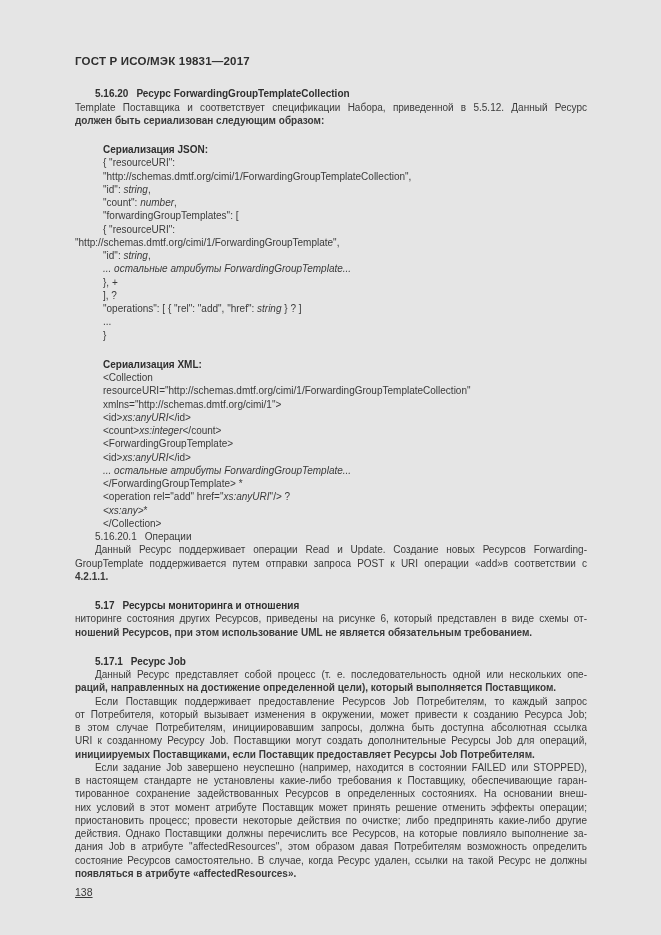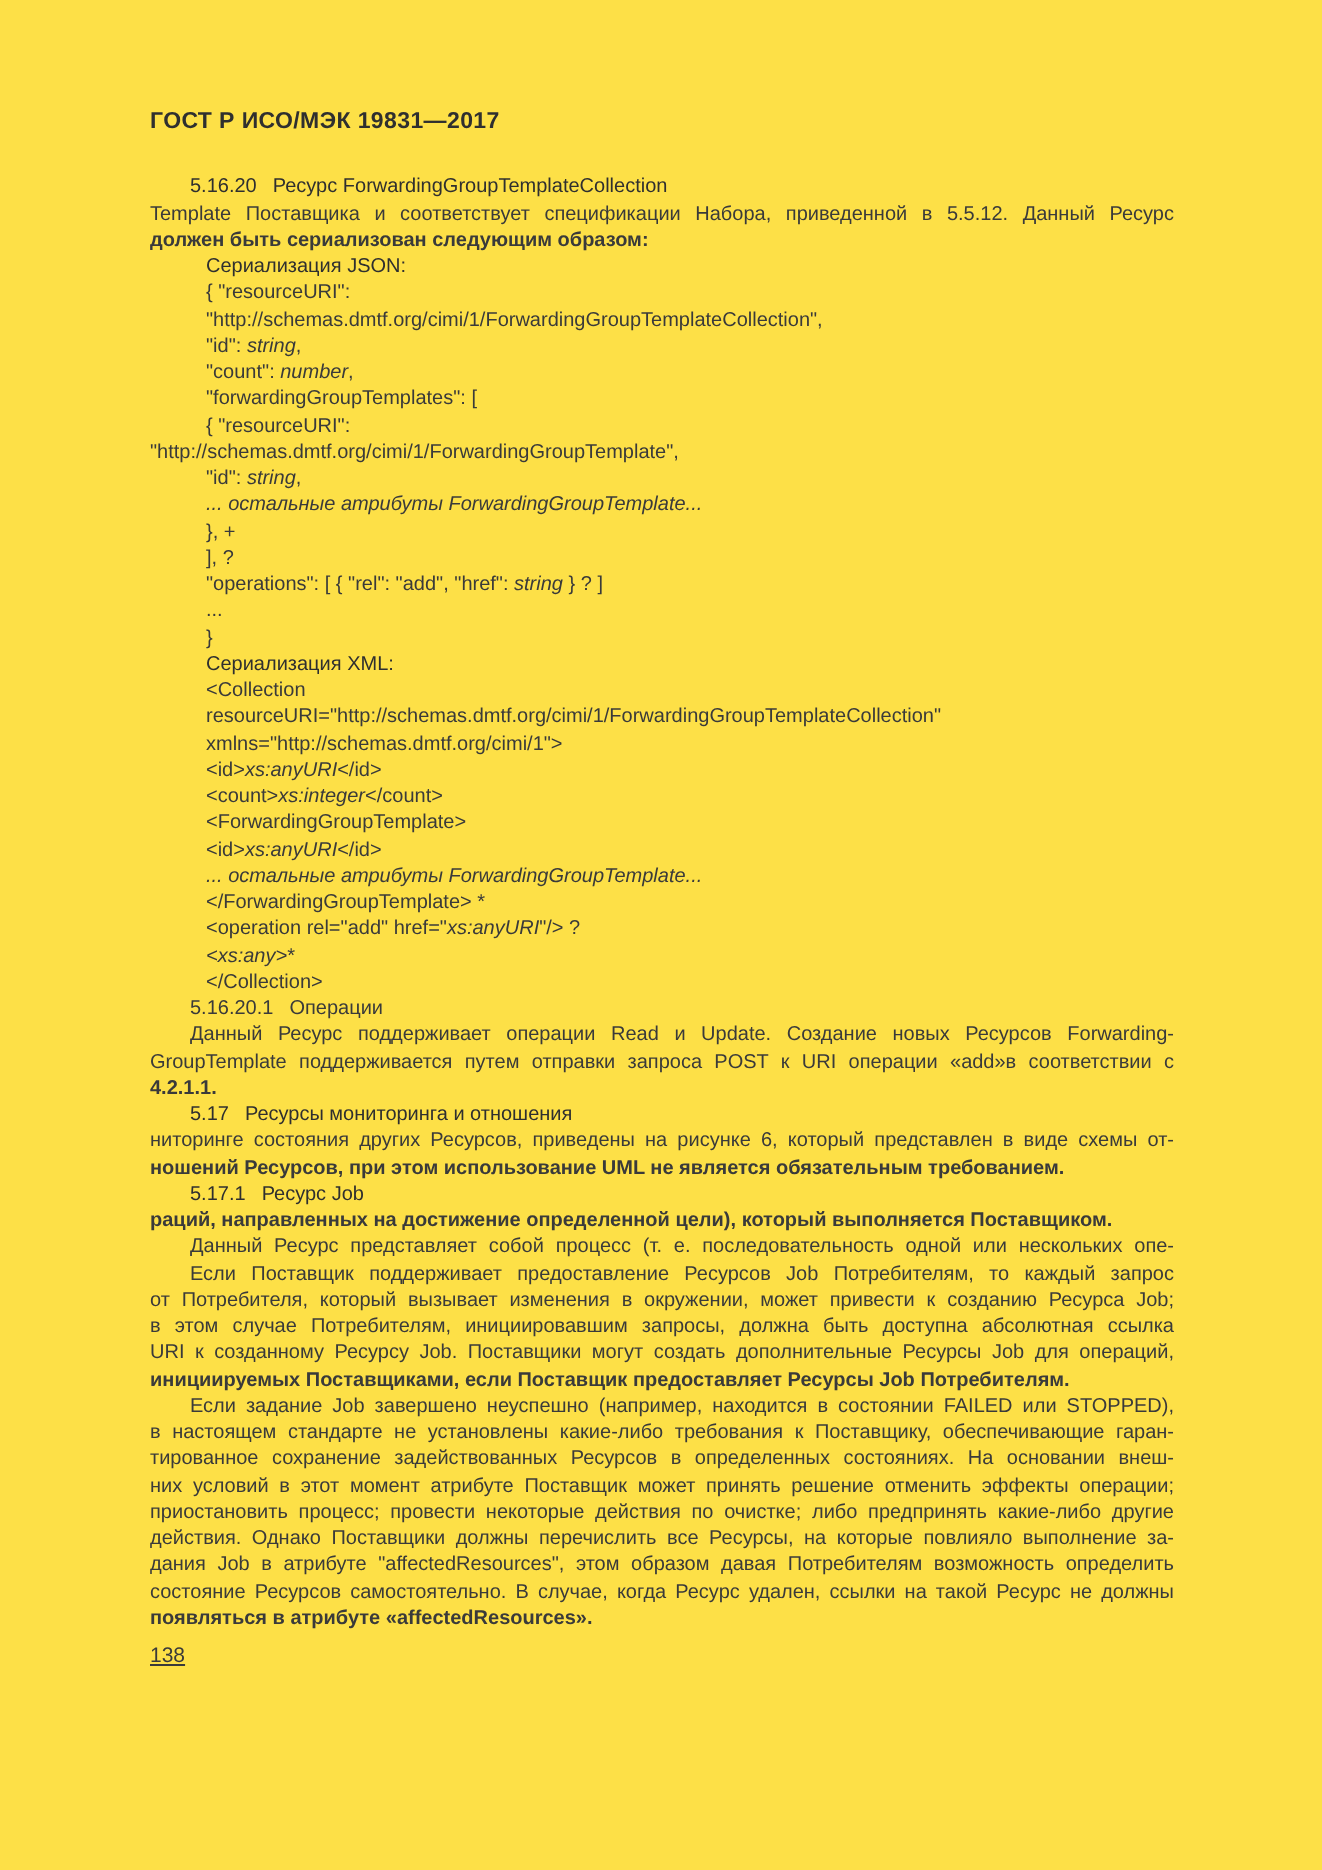--- a/index.html
+++ b/index.html
@@ -1,37 +1,37 @@
 <!DOCTYPE html>
 <html><head>
 <meta charset="utf-8">
 <style>
   html, body { margin: 0; padding: 0; background: #ffffff; }
   .page {
     position: relative;
     width: 661px;
     height: 935px;
     box-sizing: border-box;
-    background: #fde047;
+    background: #e5e5e5;
     padding: 55px 74px 0 75px;
     font-family: "Liberation Sans", "DejaVu Sans", sans-serif;
     font-size: 10px;
     line-height: 13.25px;
     color: #3a3a3a;
     overflow: hidden;
   }
   .running-header {
     font-weight: bold;
     font-size: 11.5px;
     color: #2f2f2f;
     margin-bottom: 19px;
     letter-spacing: 0.2px;
   }
   .h { white-space: nowrap; }
-  .bold { font-weight: normal; color: #2f2f2f; }
+  .bold { font-weight: bold; color: #2f2f2f; margin-top: 16px; }
   .ind  { padding-left: 20px; }
   .ind2 { padding-left: 28px; }
   .hnum { margin-right: 8px; }
   .para .line { text-align: justify; text-align-last: justify; }
   .para .line.last { text-align: left; text-align-last: left; font-weight: bold; }
   .para .line.first { text-indent: 20px; }
   .code .line { padding-left: 28px; white-space: nowrap; }
   .code .line.hang { padding-left: 0; }
   .it { font-style: italic; }
   .page-number { margin-top: 6px; font-size: 10.5px; text-decoration: underline; }
@@ -99,39 +99,39 @@
     <div class="h bold ind"><span class="hnum">5.17</span><span>Ресурсы мониторинга и отношения</span></div>
 
     <div class="para">
         <div class="line"><span>ниторинге состояния других Ресурсов, приведены на рисунке 6, который представлен в виде схемы от-</span></div>
         <div class="line last"><span>ношений Ресурсов, при этом использование UML не является обязательным требованием.</span></div>
       </div>
 
     <div class="h bold ind"><span class="hnum">5.17.1</span><span>Ресурс Job</span></div>
 
     <div class="para">
+        <div class="line first"><span>Данный Ресурс представляет собой процесс (т. е. последовательность одной или нескольких опе-</span></div>
         <div class="line last"><span>раций, направленных на достижение определенной цели), который выполняется Поставщиком.</span></div>
-        <div class="line first"><span>Данный Ресурс представляет собой процесс (т. е. последовательность одной или нескольких опе-</span></div>
       </div>
 
     <div class="para">
         <div class="line first"><span>Если Поставщик поддерживает предоставление Ресурсов Job Потребителям, то каждый запрос</span></div>
         <div class="line"><span>от Потребителя, который вызывает изменения в окружении, может привести к созданию Ресурса Job;</span></div>
         <div class="line"><span>в этом случае Потребителям, инициировавшим запросы, должна быть доступна абсолютная ссылка</span></div>
         <div class="line"><span>URI к созданному Ресурсу Job. Поставщики могут создать дополнительные Ресурсы Job для операций,</span></div>
         <div class="line last"><span>инициируемых Поставщиками, если Поставщик предоставляет Ресурсы Job Потребителям.</span></div>
       </div>
 
     <div class="para">
         <div class="line first"><span>Если задание Job завершено неуспешно (например, находится в состоянии FAILED или STOPPED),</span></div>
         <div class="line"><span>в настоящем стандарте не установлены какие-либо требования к Поставщику, обеспечивающие гаран-</span></div>
         <div class="line"><span>тированное сохранение задействованных Ресурсов в определенных состояниях. На основании внеш-</span></div>
         <div class="line"><span>них условий в этот момент атрибуте Поставщик может принять решение отменить эффекты операции;</span></div>
         <div class="line"><span>приостановить процесс; провести некоторые действия по очистке; либо предпринять какие-либо другие</span></div>
-        <div class="line"><span>действия. Однако Поставщики должны перечислить все Ресурсы, на которые повлияло выполнение за-</span></div>
+        <div class="line"><span>действия. Однако Поставщики должны перечислить все Ресурсов, на которые повлияло выполнение за-</span></div>
         <div class="line"><span>дания Job в атрибуте "affectedResources", этом образом давая Потребителям возможность определить</span></div>
         <div class="line"><span>состояние Ресурсов самостоятельно. В случае, когда Ресурс удален, ссылки на такой Ресурс не должны</span></div>
         <div class="line last"><span>появляться в атрибуте «affectedResources».</span></div>
       </div>
 
   </div>
 
   <div class="page-number">138</div>
 
 </div>

